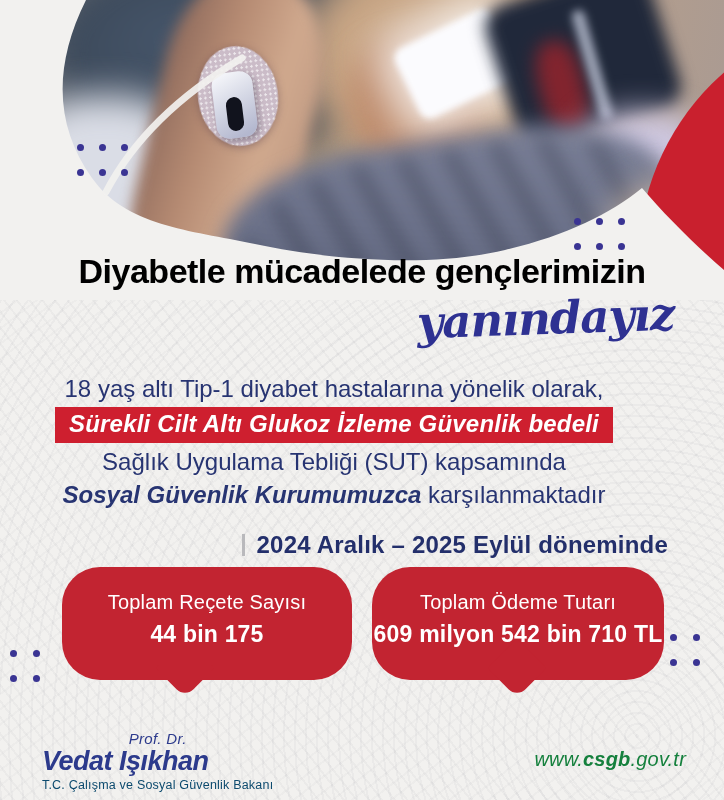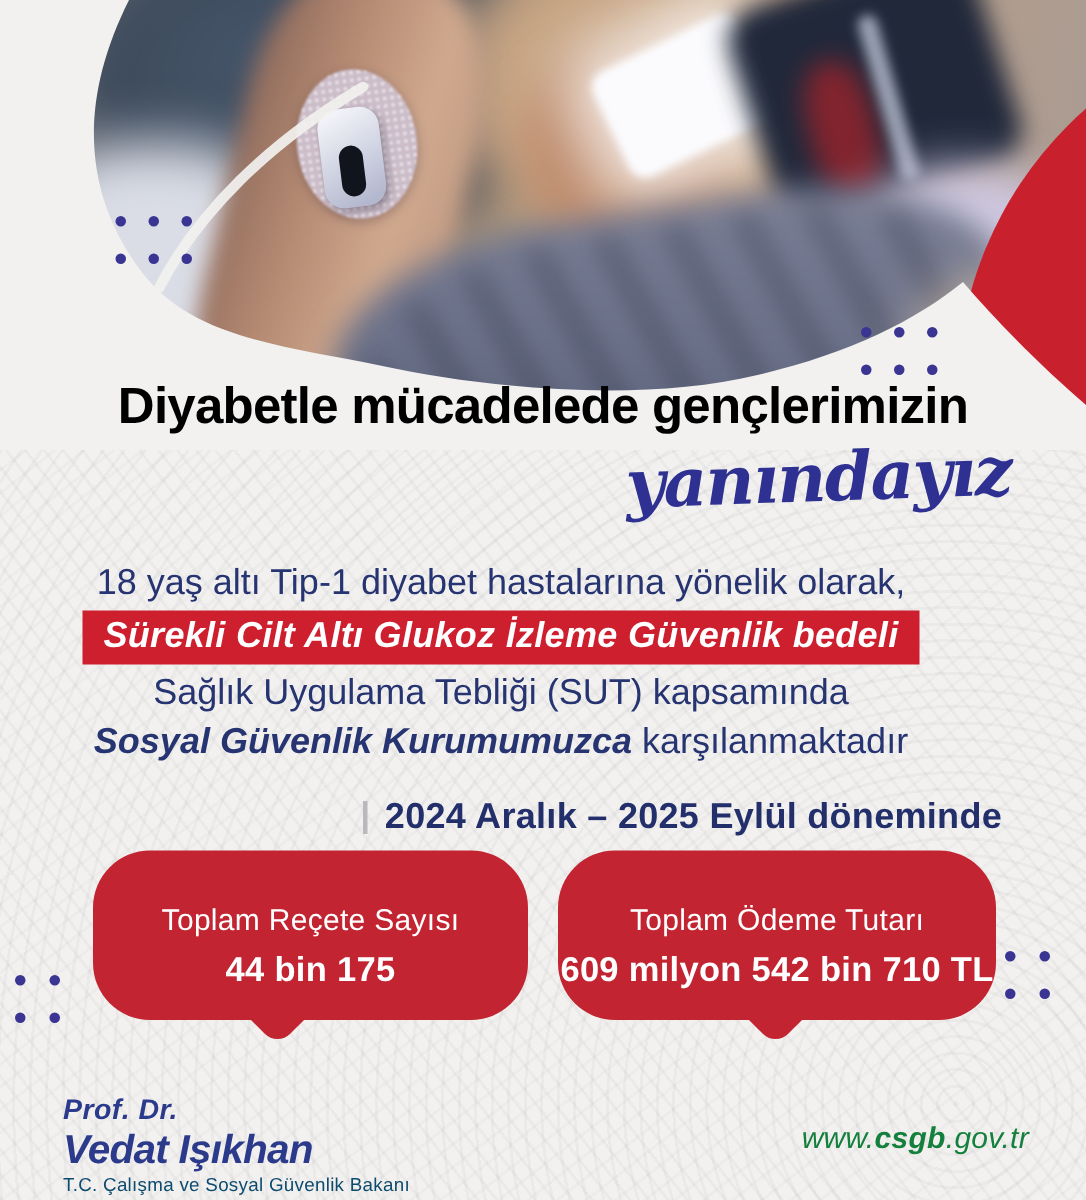--- a/index.html
+++ b/index.html
@@ -85,33 +85,33 @@
   .body-bold-italic{font-weight:700;font-style:italic;}
 
   
   .period-line{position:absolute;left:0;top:531px;width:668px;z-index:2;text-align:right;}
   .period-inner{display:inline-block;position:relative;font-size:24px;font-weight:700;
     color:#232f6b;letter-spacing:0.2px;}
   .period-inner::before{content:"";position:absolute;left:-15px;top:3px;width:3px;height:22px;background:#b9b9bc;}
 
   
   .stat-box{position:absolute;top:567px;height:113px;background:#c22431;border-radius:38px;
-    z-index:2;color:#fff;text-align:center;box-sizing:border-box;padding-top:36px;}
+    z-index:2;color:#fff;text-align:center;box-sizing:border-box;padding-top:24px;}
   .stat-left{left:62px;width:290px;}
   .stat-right{left:372px;width:292px;}
   .stat-box::after{content:"";position:absolute;bottom:-9px;width:42px;height:42px;
     background:#c22431;transform:rotate(45deg);border-radius:4px 4px 12px 4px;z-index:-1;}
   .stat-left::after{left:102px;}
   .stat-right::after{left:124px;}
   .stat-label{font-size:20px;letter-spacing:0.2px;}
   .stat-value{margin-top:7px;font-size:23px;font-weight:700;letter-spacing:0.2px;white-space:nowrap;}
 
   
   .signature{position:absolute;left:42px;top:730px;z-index:2;color:#2c3a8c;}
-  .sig-title{font-size:19px;font-style:italic;font-weight:700;letter-spacing:0.3px;}
+  .sig-title{font-size:15px;font-style:italic;font-weight:400;letter-spacing:0.3px;text-align:center;}
   .sig-name{font-size:27px;font-weight:700;font-style:italic;letter-spacing:-0.5px;line-height:1.1;}
   .sig-role{font-size:12.5px;color:#0c4a6e;letter-spacing:0.2px;margin-top:1px;}
   .website{position:absolute;right:38px;top:748px;z-index:2;
     font-size:20px;font-style:italic;color:#15803d;letter-spacing:0.2px;margin-left:27px;}
   .website b{font-weight:700;}
 </style>
 </head>
 <body>
 
 <div class="page">

